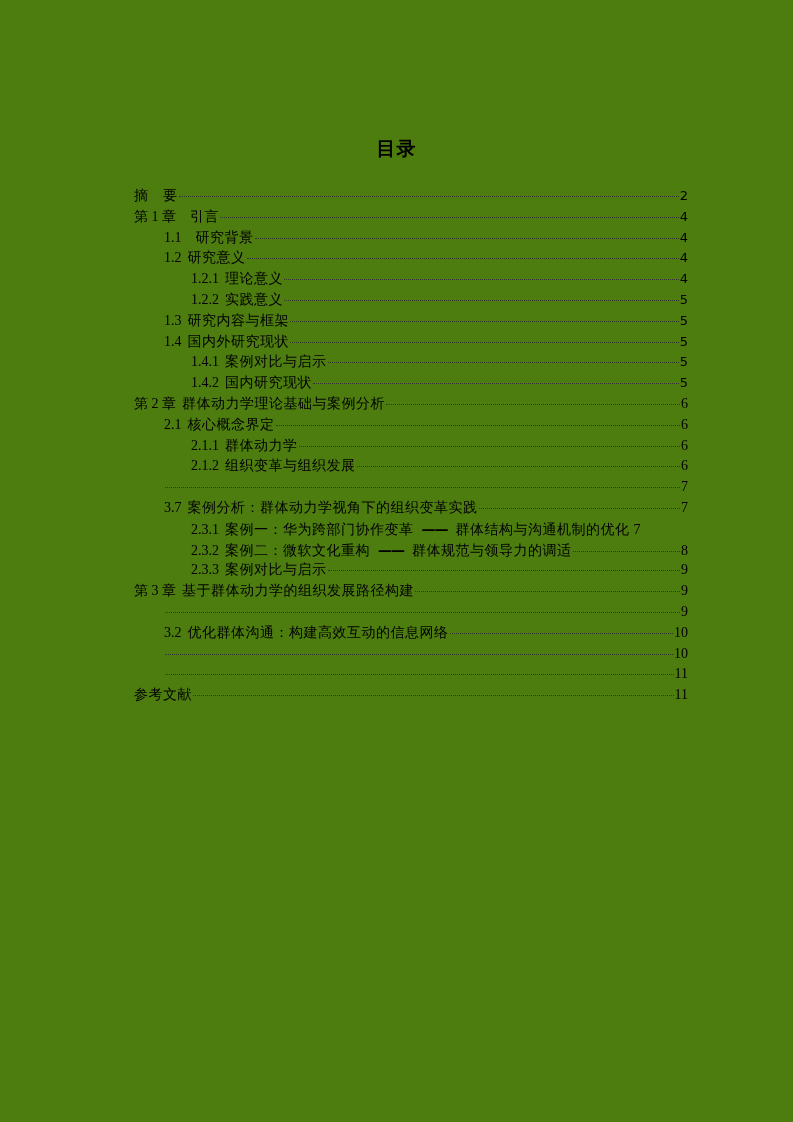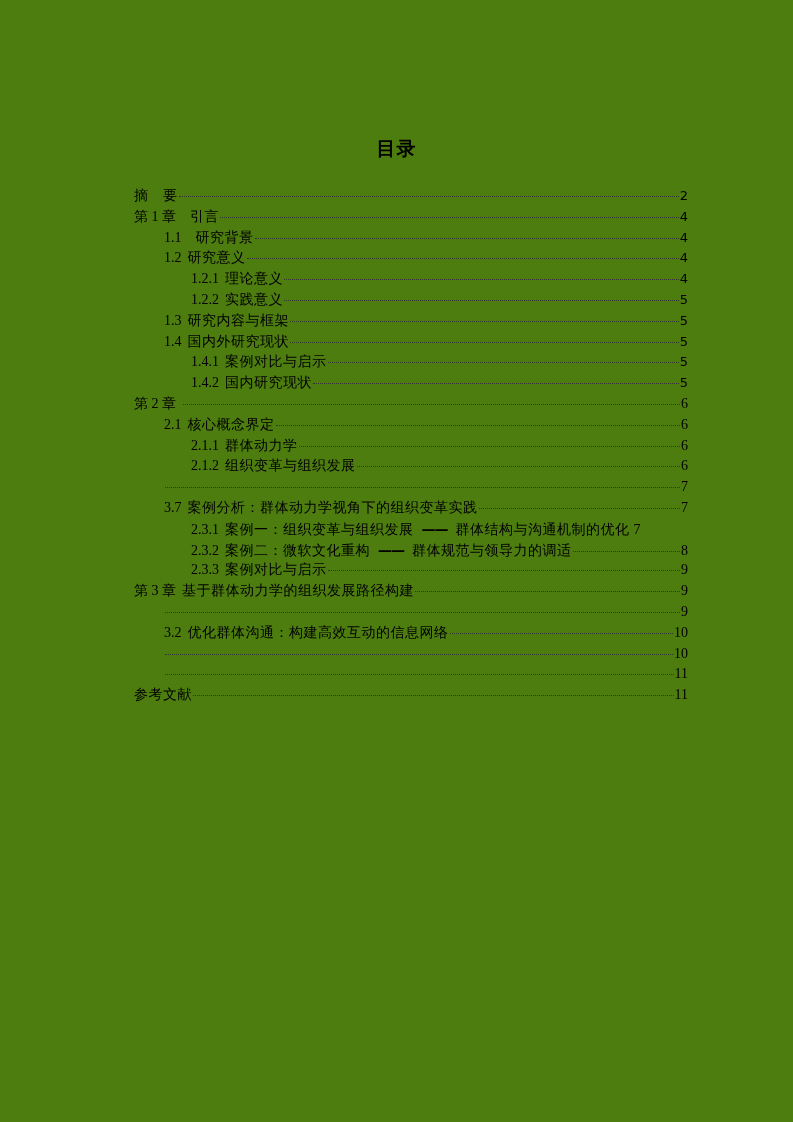--- a/index.html
+++ b/index.html
@@ -182,20 +182,21 @@
         <span class="toc-num">1.4.2</span>
         <span class="toc-text">国内研究现状</span>
       </span>
       <span class="toc-leader"></span>
       <span class="toc-page sans">5</span>
     </li>
 
     <li class="toc-row l1">
       <span class="toc-label">
         <span class="toc-num">第 2 章</span>
+        <span class="toc-text">群体动力学理论基础与案例分析</span>
       </span>
       <span class="toc-leader"></span>
       <span class="toc-page">6</span>
     </li>
 
     <li class="toc-row l2">
       <span class="toc-label">
         <span class="toc-num">2.1</span>
         <span class="toc-text">核心概念界定</span>
       </span>
@@ -231,21 +232,21 @@
         <span class="toc-num">3.7</span>
         <span class="toc-text">案例分析：群体动力学视角下的组织变革实践</span>
       </span>
       <span class="toc-leader"></span>
       <span class="toc-page">7</span>
     </li>
 
     <li class="toc-row l3">
       <span class="toc-label">
         <span class="toc-num">2.3.1</span>
-        <span class="toc-text">案例一：组织变革与组织发展</span>
+        <span class="toc-text">案例一：华为跨部门协作变革</span>
         <span class="dash">——</span>
         <span class="toc-text">群体结构与沟通机制的优化</span>
       </span>
       <span class="toc-leader none"></span>
       <span class="toc-page">7</span>
     </li>
 
     <li class="toc-row l3">
       <span class="toc-label">
         <span class="toc-num">2.3.2</span>

